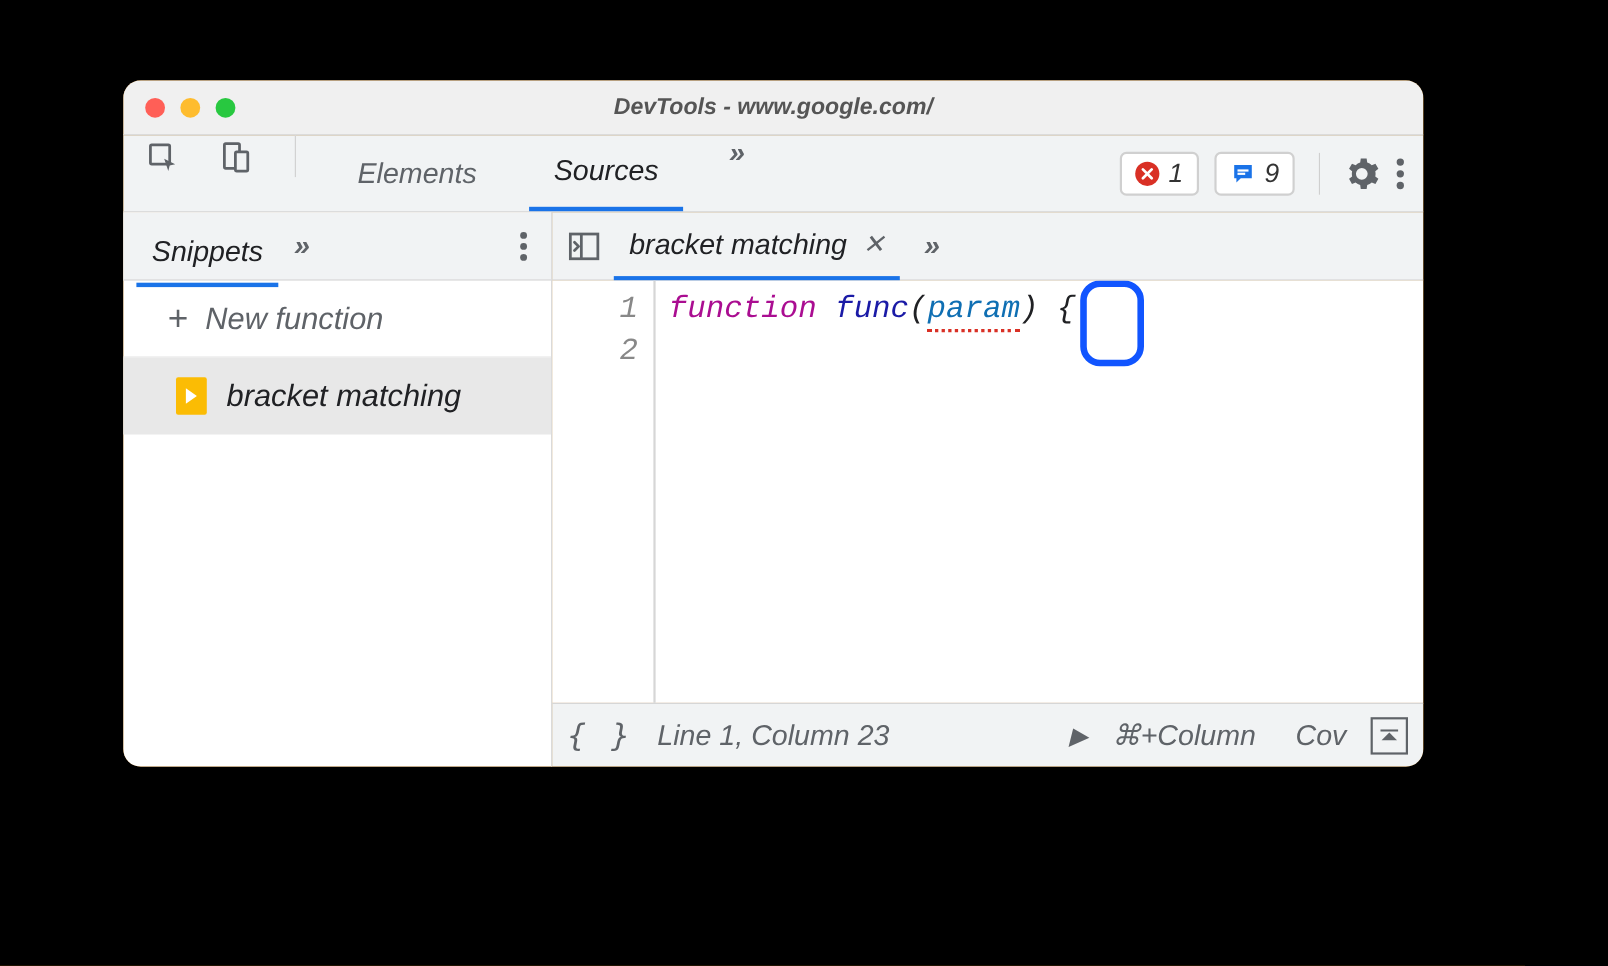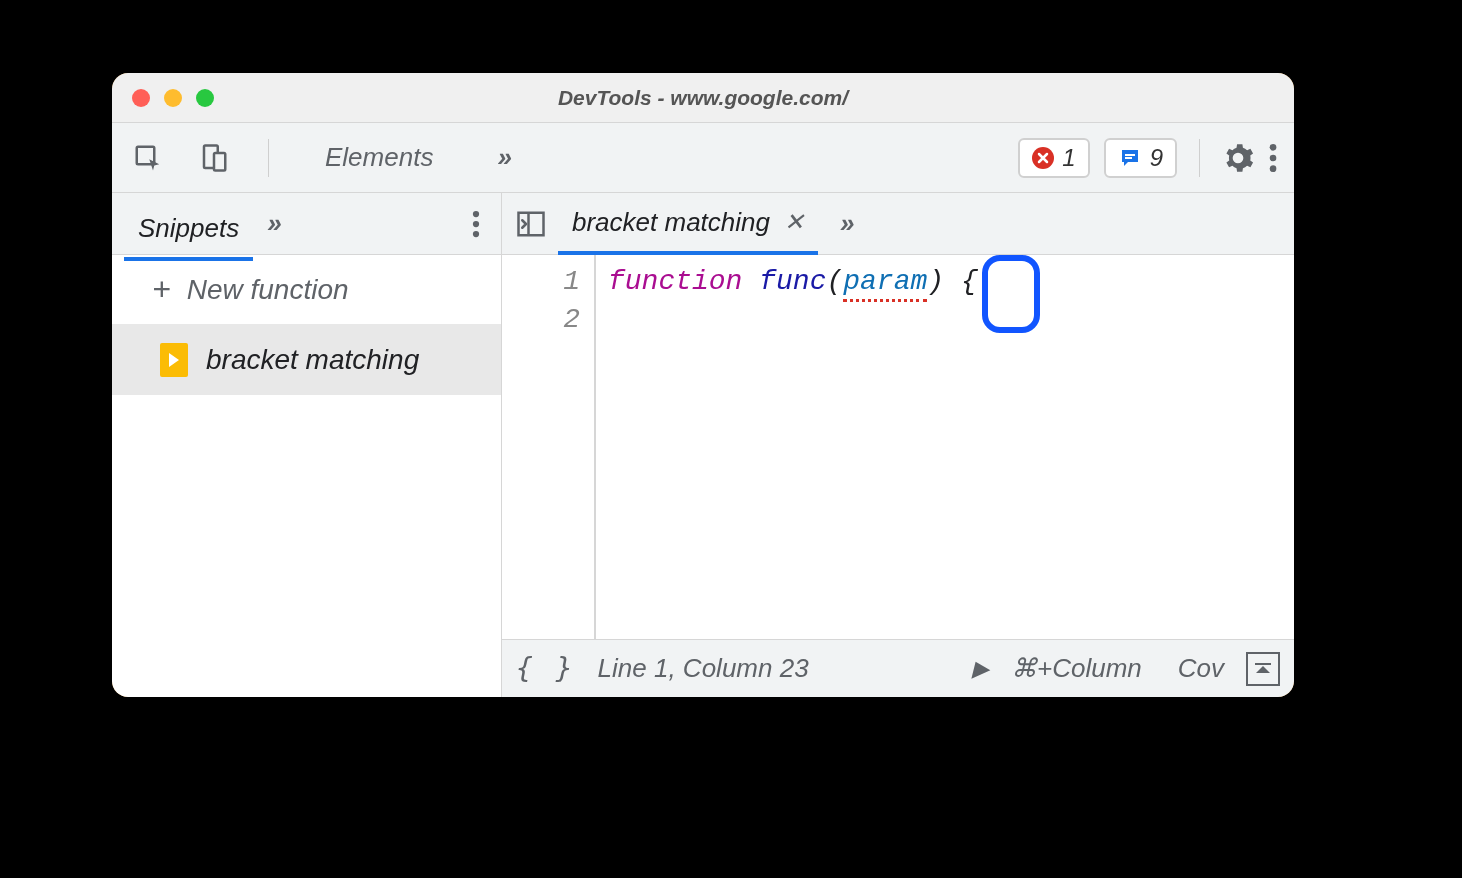--- a/index.html
+++ b/index.html
@@ -53,21 +53,20 @@
       color: #555;
       font-weight: 600;
       pointer-events: none;
     }
     
     .main-toolbar {
       height: 70px;
       background: #f1f3f4;
       border-bottom: 1px solid #d6d6d6;
       display: flex;
-      align-items: center;
       padding: 0 16px;
       gap: 26px;
     }
     .toolbar-icon {
       width: 40px; height: 40px;
       display: flex;
       align-items: center;
       justify-content: center;
       color: #5f6368;
     }
@@ -348,20 +347,21 @@
       </svg>
     </div>
     <div class="toolbar-icon">
       <svg width="30" height="30" viewBox="0 0 24 24" fill="none" stroke="#5f6368" stroke-width="2">
         <rect x="4" y="2" width="11" height="18" rx="1"></rect>
         <rect x="12" y="8" width="9" height="14" rx="1" fill="#f1f3f4"></rect>
       </svg>
     </div>
     <div class="vdivider"></div>
     <div class="tab-label">Elements</div>
+    <div class="tab-label active">Sources</div>
     <div class="overflow-chevrons">»</div>
 
     <div class="toolbar-right">
       <div class="badge-button">
         <span class="badge-circle" style="background:#d93025">
           <svg width="14" height="14" viewBox="0 0 14 14">
               <path d="M3 3 L11 11 M11 3 L3 11" stroke="#fff" stroke-width="2.5" stroke-linecap="round"></path>
             </svg>
         </span>
         <span>1</span>

